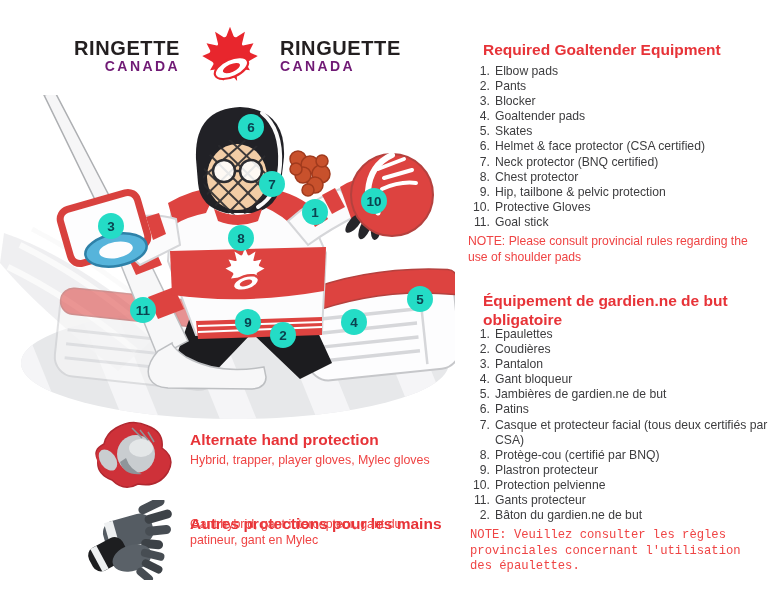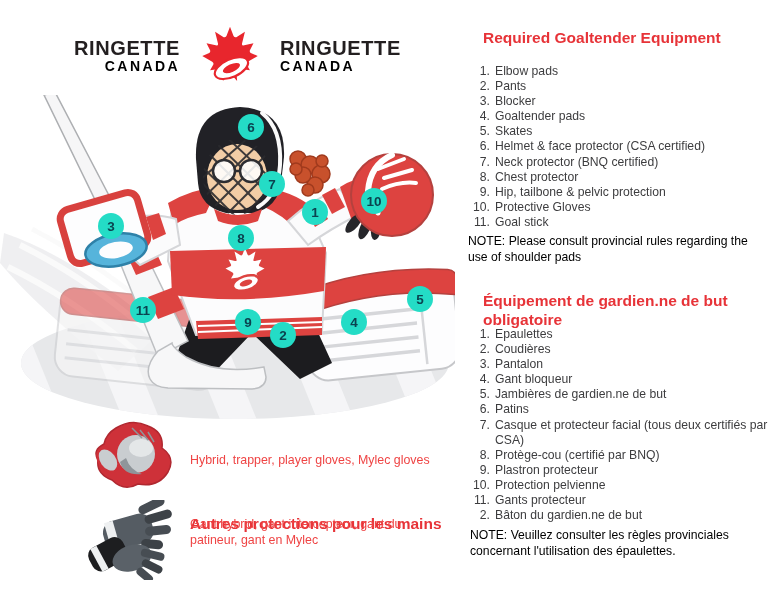--- a/index.html
+++ b/index.html
@@ -7,37 +7,37 @@
     position:relative; width:768px; height:593px; background:#ffffff;
     font-family:"Liberation Sans", sans-serif; overflow:hidden;
   }
 
   
   .logo { position:absolute; left:74px; top:24px; display:flex; align-items:center; gap:8px; }
   .logo-text { display:flex; flex-direction:column; }
   .logo-text.left { align-items:flex-end; }
   .logo-text.right { align-items:flex-start; }
   .logo-word { font-size:20px; font-weight:bold; color:#231f20; letter-spacing:0.6px; line-height:21px; }
-  .logo-canada { font-size:14px; font-weight:bold; color:#000000; letter-spacing:2.4px; line-height:15px; }
+  .logo-canada { font-size:14px; font-weight:bold; color:#701a75; letter-spacing:2.4px; line-height:15px; }
 
   
   .marker {
     position:absolute; width:26px; height:26px; border-radius:50%;
     background:#24dcc6; color:#0b4350; font-weight:bold; font-size:13.5px;
     display:flex; align-items:center; justify-content:center; z-index:6;
   }
 
   
   .red-title { color:#e73338; font-weight:bold; font-size:15.5px; line-height:19px; }
   .abs { position:absolute; }
   .eq-list { list-style:none; margin:0; padding:0; width:300px; }
   .eq-list li { display:flex; line-height:15.1px; font-size:12.2px; color:#3d3d3f; }
   .eq-list .num { width:22px; text-align:right; margin-right:5px; flex:none; }
   .eq-list .txt { flex:1; }
-  .note { font-size:12.2px; color:#000000; line-height:15.5px; }
+  .note { font-size:12.2px; color:#ef4444; line-height:15.5px; }
   .body-text { font-size:12.4px; color:#ef4444; line-height:16px; }
 
   svg { display:block; }
   .illus { position:absolute; left:0; top:95px; z-index:1; }
   .glove-img { position:absolute; z-index:2; }
 </style>
 </head>
 <body>
 
 <div class="page">
@@ -202,21 +202,21 @@
       <div class="marker" style="left: 341px; top: 309px;">4</div>
       <div class="marker" style="left: 407px; top: 286px;">5</div>
       <div class="marker" style="left: 238px; top: 114px;">6</div>
       <div class="marker" style="left: 259px; top: 171px;">7</div>
       <div class="marker" style="left: 228px; top: 225px;">8</div>
       <div class="marker" style="left: 235px; top: 309px;">9</div>
       <div class="marker" style="left: 361px; top: 188px;">10</div>
       <div class="marker" style="left: 130px; top: 297px;">11</div>
     </div>
 
-  <div class="abs red-title" style="left:483px; top:28px;">Required Goaltender Equipment</div>
+  <div class="abs red-title" style="left:483px; top:40px;">Required Goaltender Equipment</div>
   <ol class="abs eq-list" style="left:468px; top:64px;">
       <li>
         <span class="num">1.</span>
         <span class="txt">Elbow pads</span>
       </li>
       <li>
         <span class="num">2.</span>
         <span class="txt">Pants</span>
       </li>
       <li>
@@ -302,30 +302,31 @@
       </li>
       <li>
         <span class="num">11.</span>
         <span class="txt">Gants protecteur</span>
       </li>
       <li>
         <span class="num">2.</span>
         <span class="txt">Bâton du gardien.ne de but</span>
       </li>
     </ol>
-  <div class="abs note" style="left:470px; top:528px; width:288px;">NOTE: Veuillez consulter les règles provinciales concernant l'utilisation des épaulettes.</div>
+  <div class="abs note" style="left:470px; top:528px; width:288px;font-family:Liberation Mono, monospace;">NOTE: Veuillez consulter les règles provinciales concernant l'utilisation des épaulettes.</div>
 
   <svg class="glove-img" style="left:86px; top:418px;" width="100" height="78" viewBox="0 0 100 78">
     <path d="M30,10 Q46,0 62,8 Q78,14 76,30 Q90,40 82,54 Q72,70 52,66 Q38,74 26,62 Q10,56 12,42 Q6,32 18,26 Q20,16 30,10 Z" fill="#ce3139" stroke="#b02830" stroke-width="1.5"></path>
     <ellipse cx="22" cy="42" rx="9" ry="13" transform="rotate(-35 22 42)" fill="#c9cdd0" stroke="#ce3139" stroke-width="2.5"></ellipse>
     <circle cx="50" cy="36" r="19" fill="#c9cdd0"></circle>
     <path d="M34,44 Q38,58 56,56 Q44,52 40,40 Z" fill="#8f959a"></path>
     <ellipse cx="55" cy="30" rx="12" ry="9" fill="#e9ebec" opacity="0.85"></ellipse>
     <path d="M54,12 L62,22 M46,10 L56,20 M62,14 L68,24" stroke="#8f959a" stroke-width="1.5"></path>
   </svg>
+  <div class="abs red-title" style="left:190px; top:430px;">Alternate hand protection</div>
   <div class="abs body-text" style="left:190px; top:452px; width:270px;">Hybrid, trapper, player gloves, Mylec gloves</div>
 
   <svg class="glove-img" style="left:80px; top:500px;" width="105" height="80" viewBox="0 0 105 80">
     <g transform="rotate(-16 52 34)">
       <rect x="24" y="16" width="50" height="30" rx="12" fill="#555c63"></rect>
       <rect x="28" y="16" width="9" height="30" fill="#eef0f1"></rect>
       <rect x="64" y="10" width="28" height="9" rx="4.5" fill="#474d53" transform="rotate(-10 64 10)"></rect>
       <rect x="68" y="20" width="28" height="9" rx="4.5" fill="#3d4247"></rect>
       <rect x="66" y="31" width="26" height="9" rx="4.5" fill="#474d53" transform="rotate(10 66 31)"></rect>
       <rect x="60" y="41" width="22" height="9" rx="4.5" fill="#3d4247" transform="rotate(22 60 41)"></rect>

